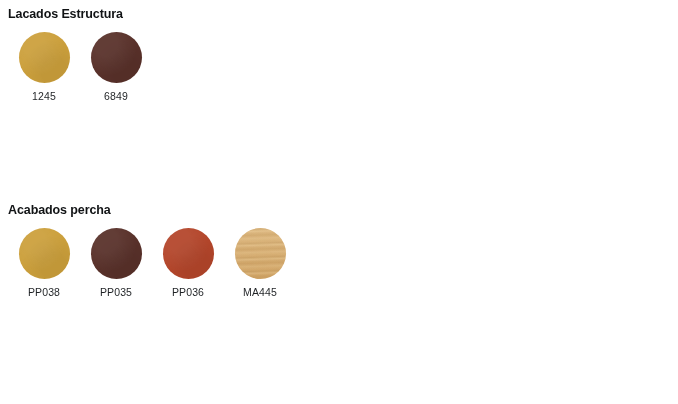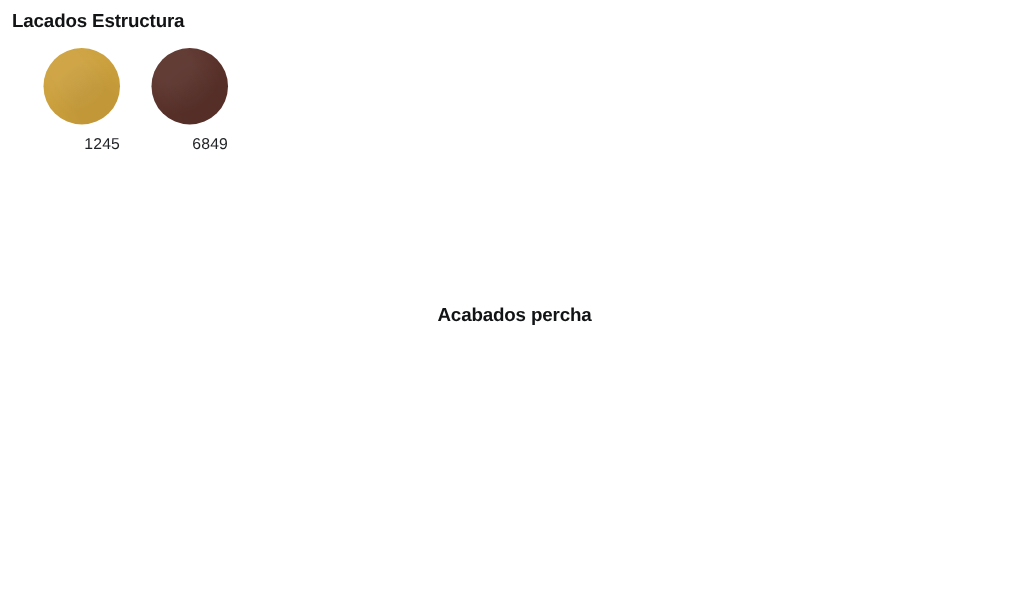--- a/index.html
+++ b/index.html
@@ -33,38 +33,38 @@
     font-size: 12.5px;
     font-weight: bold;
     letter-spacing: -0.1px;
     color: #111315;
     padding-left: 8px;
     margin: 0;
     height: 16px;
     line-height: 16px;
   }
   #section-lacados .section-title { padding-top: 6px; }
-  #section-acabados .section-title { padding-top: 6px; text-align: center; }
+  #section-acabados .section-title { padding-top: 6px; }
 
   .swatch-row {
     display: flex;
     flex-direction: row;
     align-items: flex-start;
     padding-left: 8px;
     box-sizing: border-box;
   }
   .swatch-row.row-first { margin-top: 10px; }
   .swatch-row.row-second { margin-top: 5px; }
 
   .swatch-cell {
     width: 72px;
     flex: 0 0 72px;
     display: flex;
     flex-direction: column;
-    align-items: flex-end;
+    align-items: center;
   }
   .swatch-dot {
     width: 51px;
     height: 51px;
     border-radius: 50%;
     position: relative;
     overflow: hidden;
     background-clip: padding-box;
   }
   
@@ -118,16 +118,34 @@
         <div class="swatch-cell">
           <div class="swatch-dot" style="background: rgb(89, 49, 42);"></div>
           <div class="swatch-label">6849</div>
         </div>
       </div>
     <div class="swatch-row row-second"></div>
   </div>
 
   <div class="section" id="section-acabados">
     <div class="section-title">Acabados percha</div>
+    <div class="swatch-row row-first">
+        <div class="swatch-cell">
+          <div class="swatch-dot" style="background: rgb(204, 160, 60);"></div>
+          <div class="swatch-label">PP038</div>
+        </div>
+        <div class="swatch-cell">
+          <div class="swatch-dot" style="background: rgb(89, 49, 42);"></div>
+          <div class="swatch-label">PP035</div>
+        </div>
+        <div class="swatch-cell">
+          <div class="swatch-dot" style="background: rgb(180, 70, 43);"></div>
+          <div class="swatch-label">PP036</div>
+        </div>
+        <div class="swatch-cell">
+          <div class="swatch-dot wood" style="background: rgb(214, 171, 109);"></div>
+          <div class="swatch-label">MA445</div>
+        </div>
+      </div>
     <div class="swatch-row row-second"></div>
   </div>
 
 </div>
 
 </body></html>

